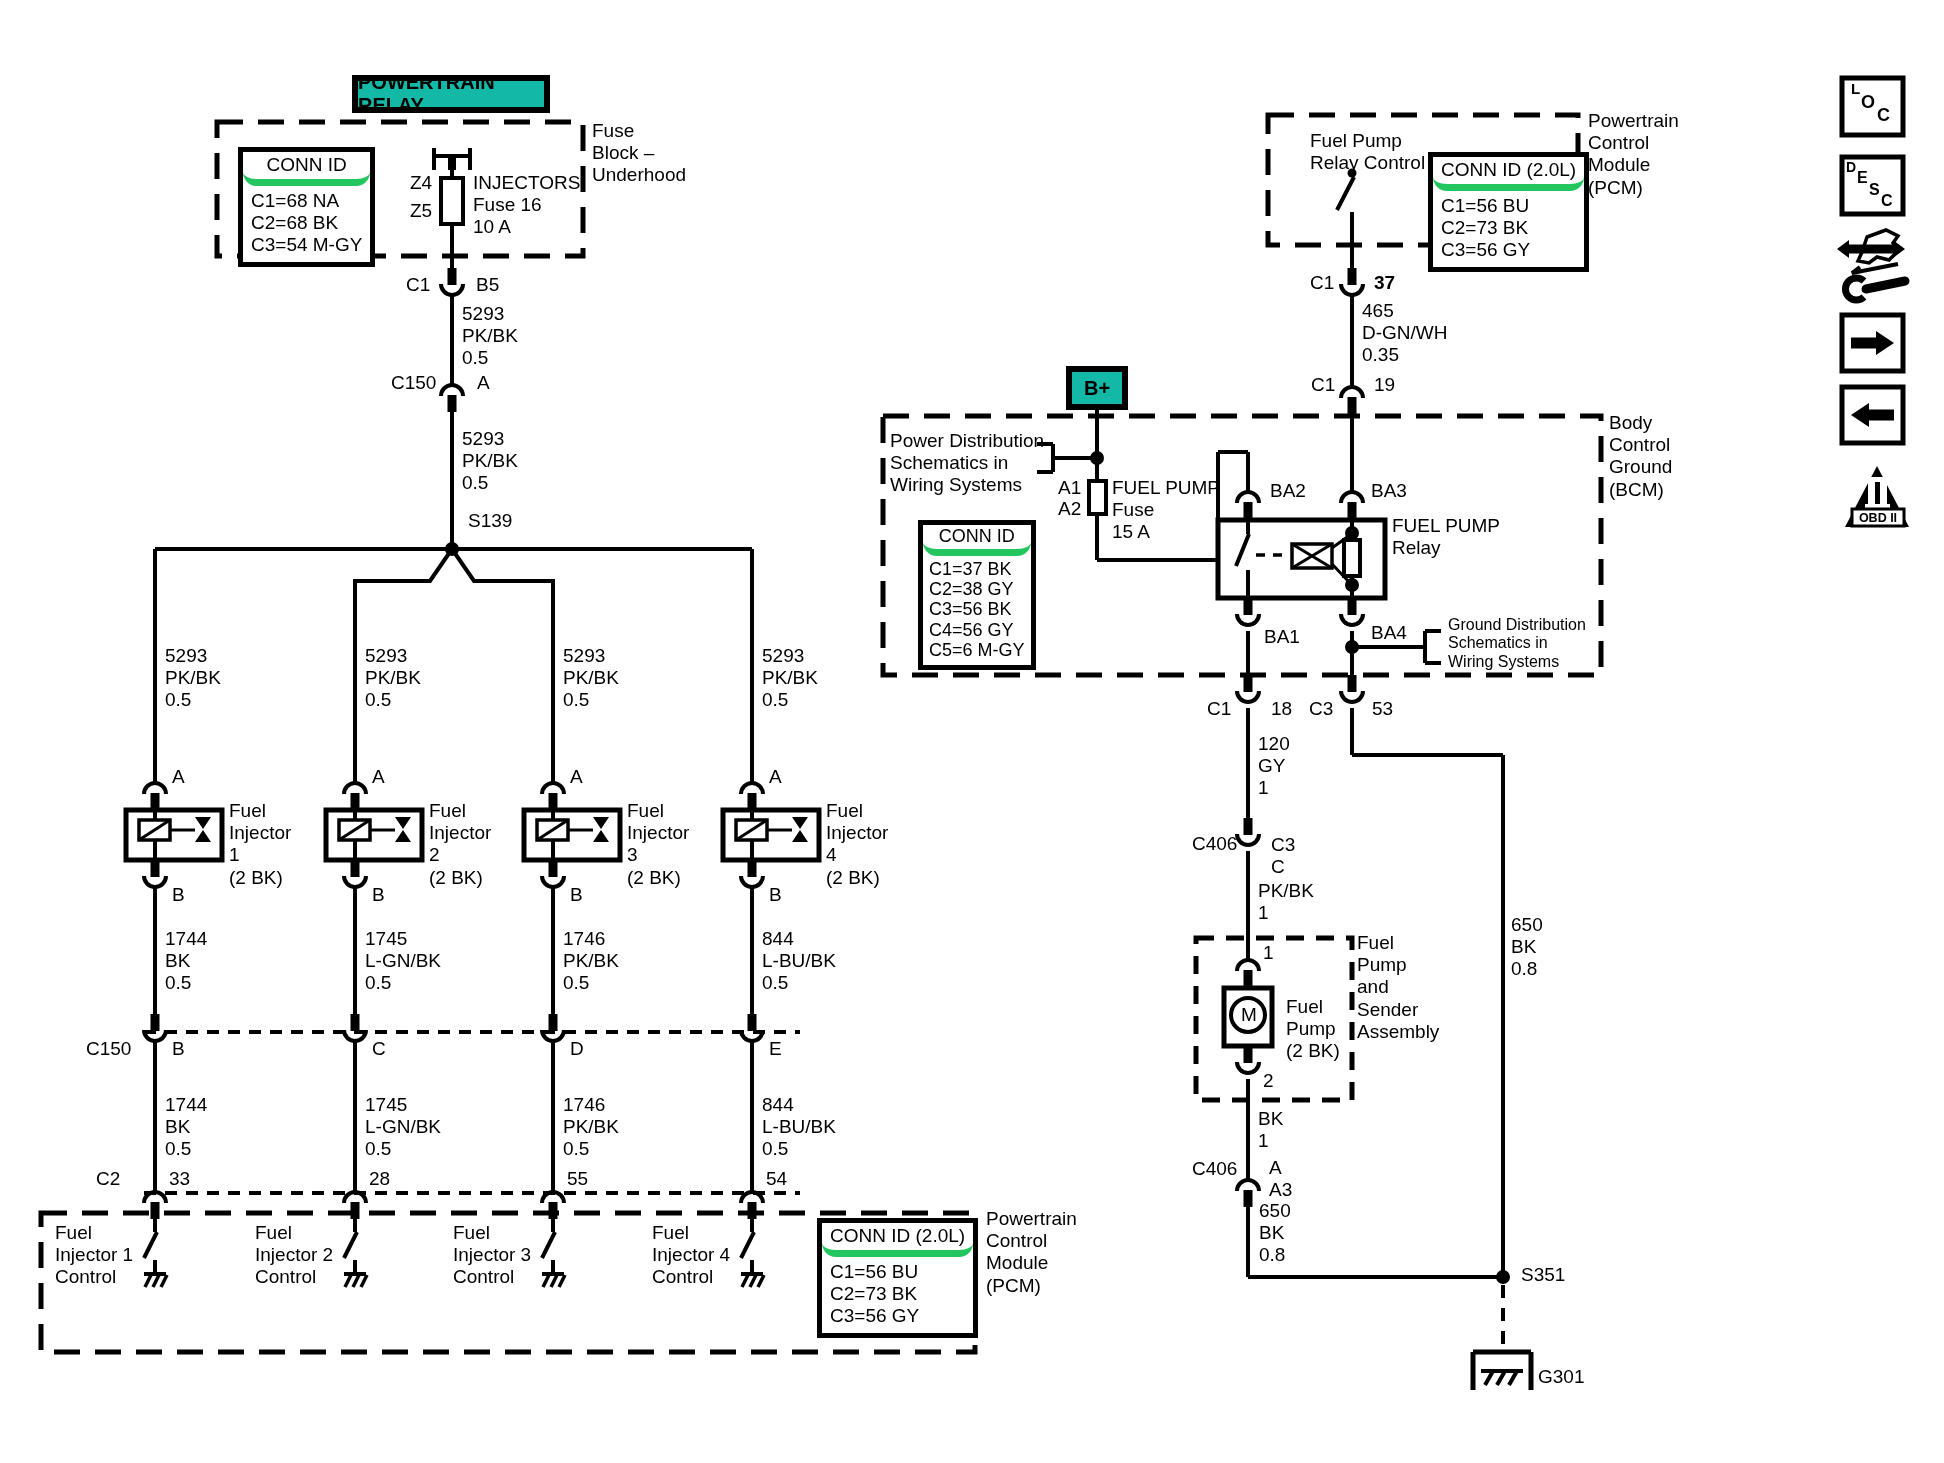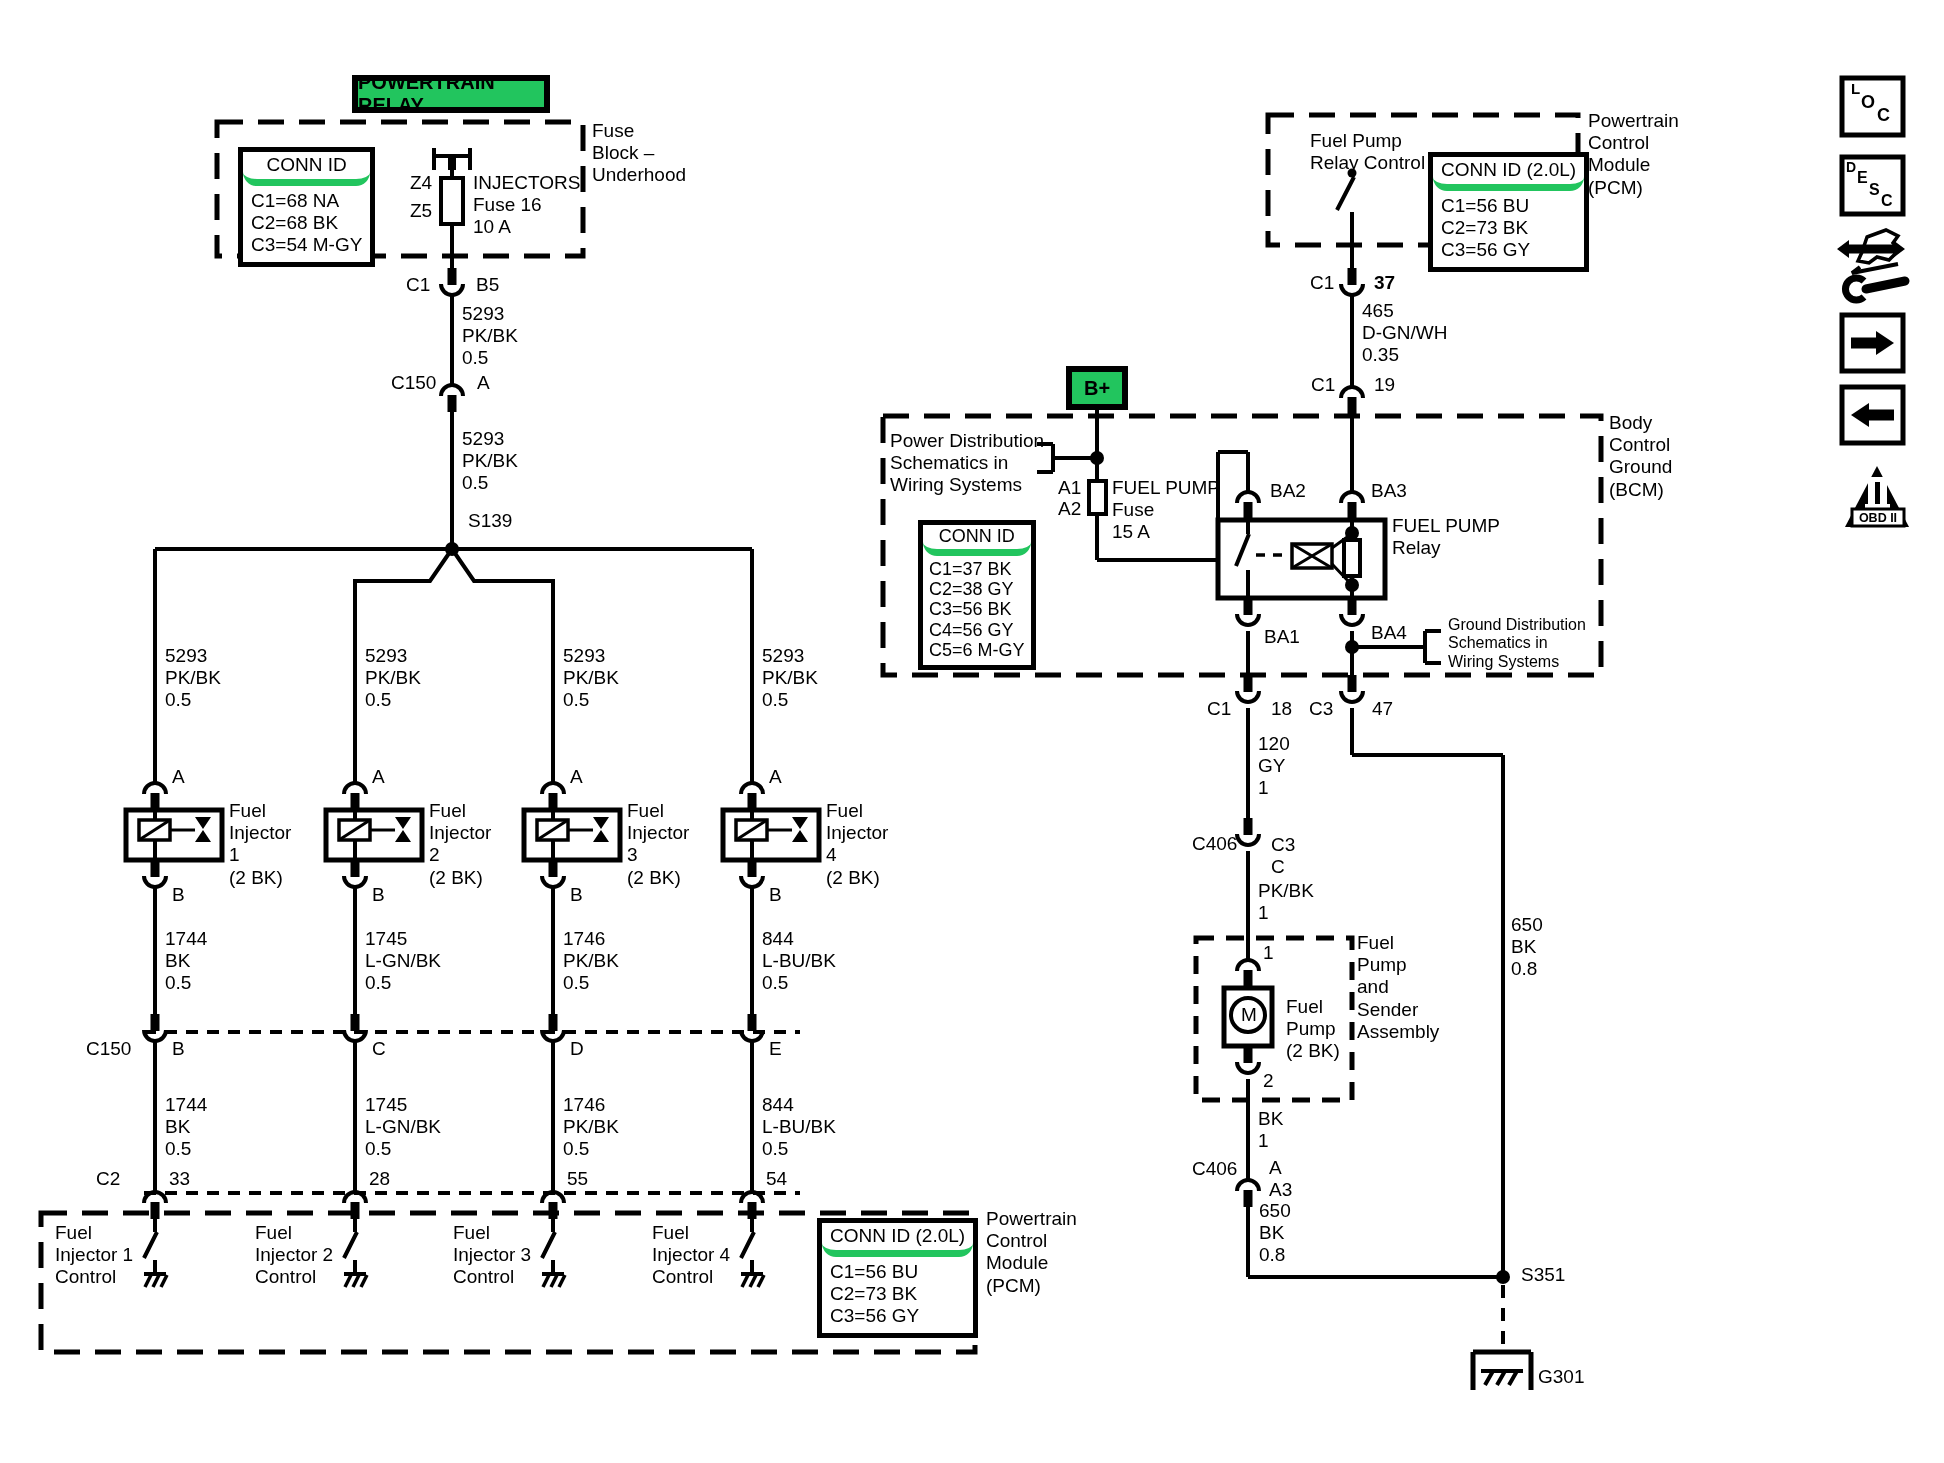--- a/index.html
+++ b/index.html
@@ -2,21 +2,21 @@
 <html><head>
 <meta charset="utf-8">
 <style>
   html,body{margin:0;padding:0;background:#fff;}
   #canvas{position:relative;width:1944px;height:1463px;background:#fff;overflow:hidden;
           font-family:"Liberation Sans",sans-serif;color:#000;}
   #wiring{position:absolute;left:0;top:0;}
   .lbl{position:absolute;font:19px/1.17 "Liberation Sans",sans-serif;white-space:pre-line;color:#000;}
   .sm{font-size:16px;line-height:1.15;}
   .boxlbl{position:absolute;display:flex;align-items:center;justify-content:center;
-          border:6px solid #000;background:#22c55e;font-weight:bold;font-size:20px;
+          border:6px solid #000;background:#14b8a6;font-weight:bold;font-size:20px;
           font-family:"Liberation Sans",sans-serif;}
   .connid{position:absolute;border:5px solid #000;background:#fff;}
   .connid .t{border-bottom:7px solid #22c55e;text-align:center;padding:2px 8px;
              font:19px/1.2 "Liberation Sans",sans-serif;white-space:nowrap;border-radius:14px;}
   .connid .r{padding:4px 8px 6px 8px;font:19px/1.16 "Liberation Sans",sans-serif;white-space:pre-line;}
   .connid.small .t{font-size:18px;padding:1px 6px;}
   .connid.small .r{font-size:18px;line-height:1.13;padding:3px 6px 5px 6px;}
   .icon-letter{position:absolute;font-family:"Liberation Sans",sans-serif;font-weight:bold;color:#000;}
   .obdtxt{position:absolute;left:1852px;top:510px;width:52px;height:16px;text-align:center;
           font:bold 12.5px/16px "Liberation Sans",sans-serif;}
@@ -406,21 +406,21 @@
   <div class="lbl sm" style="left:1448px;top:616px;">Ground Distribution
 Schematics in
 Wiring Systems</div>
   <div class="lbl" style="left:1609px;top:412px;">Body
 Control
 Ground
 (BCM)</div>
   <div class="lbl" style="left:1207px;top:698px;">C1</div>
   <div class="lbl" style="left:1271px;top:698px;">18</div>
   <div class="lbl" style="left:1309px;top:698px;">C3</div>
-  <div class="lbl" style="left:1372px;top:698px;">47</div>
+  <div class="lbl" style="left:1372px;top:698px;">53</div>
   <div class="lbl" style="left:1258px;top:733px;">120
 GY
 1</div>
   <div class="lbl" style="left:1192px;top:833px;">C406</div>
   <div class="lbl" style="left:1271px;top:834px;">C3
 C</div>
   <div class="lbl" style="left:1258px;top:880px;">PK/BK
 1</div>
   <div class="lbl" style="left:1263px;top:942px;">1</div>
   <div class="mlbl">M</div>

